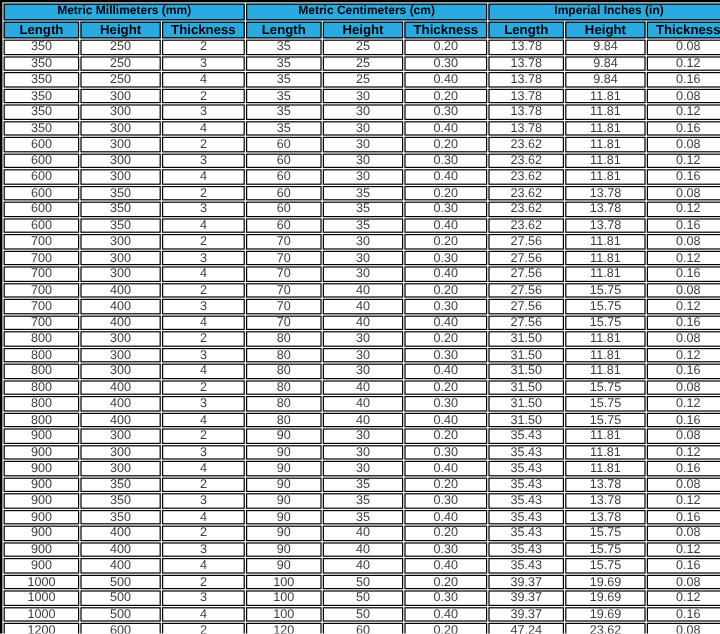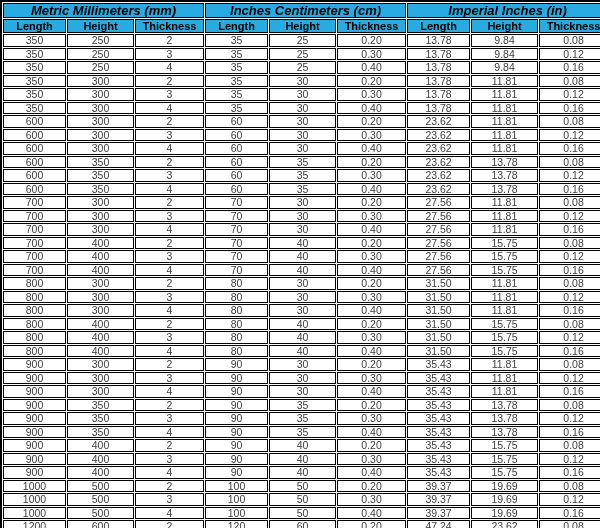--- a/index.html
+++ b/index.html
@@ -34,22 +34,21 @@
   }
   table.conv-table th {
     background: #29ABE2;
     color: #000000;
     font-weight: bold;
     font-size: 11px;
     height: 12px;
     line-height: 1;
   }
   table.conv-table th.group {
-    font-size: 13px;
-    font-style: italic;
+    font-size: 10px;
   }
   table.conv-table td {
     background: #ffffff;
     color: #3d3d3d;
     font-size: 10.5px;
     line-height: 1;
   }
 </style>
 </head>
 <body>
@@ -62,21 +61,21 @@
     <col style="width:63px">
       <col style="width:67px">
       <col style="width:69px">
     <col style="width:63px">
       <col style="width:67px">
       <col style="width:69px">
   </colgroup>
   <thead>
     <tr>
       <th class="group" colspan="3">Metric Millimeters (mm)</th>
-      <th class="group" colspan="3">Inches Centimeters (cm)</th>
+      <th class="group" colspan="3">Metric Centimeters (cm)</th>
       <th class="group" colspan="3">Imperial Inches (in)</th>
     </tr>
     <tr>
       <th>Length</th>
       <th>Height</th>
       <th>Thickness</th>
       <th>Length</th>
       <th>Height</th>
       <th>Thickness</th>
       <th>Length</th>

